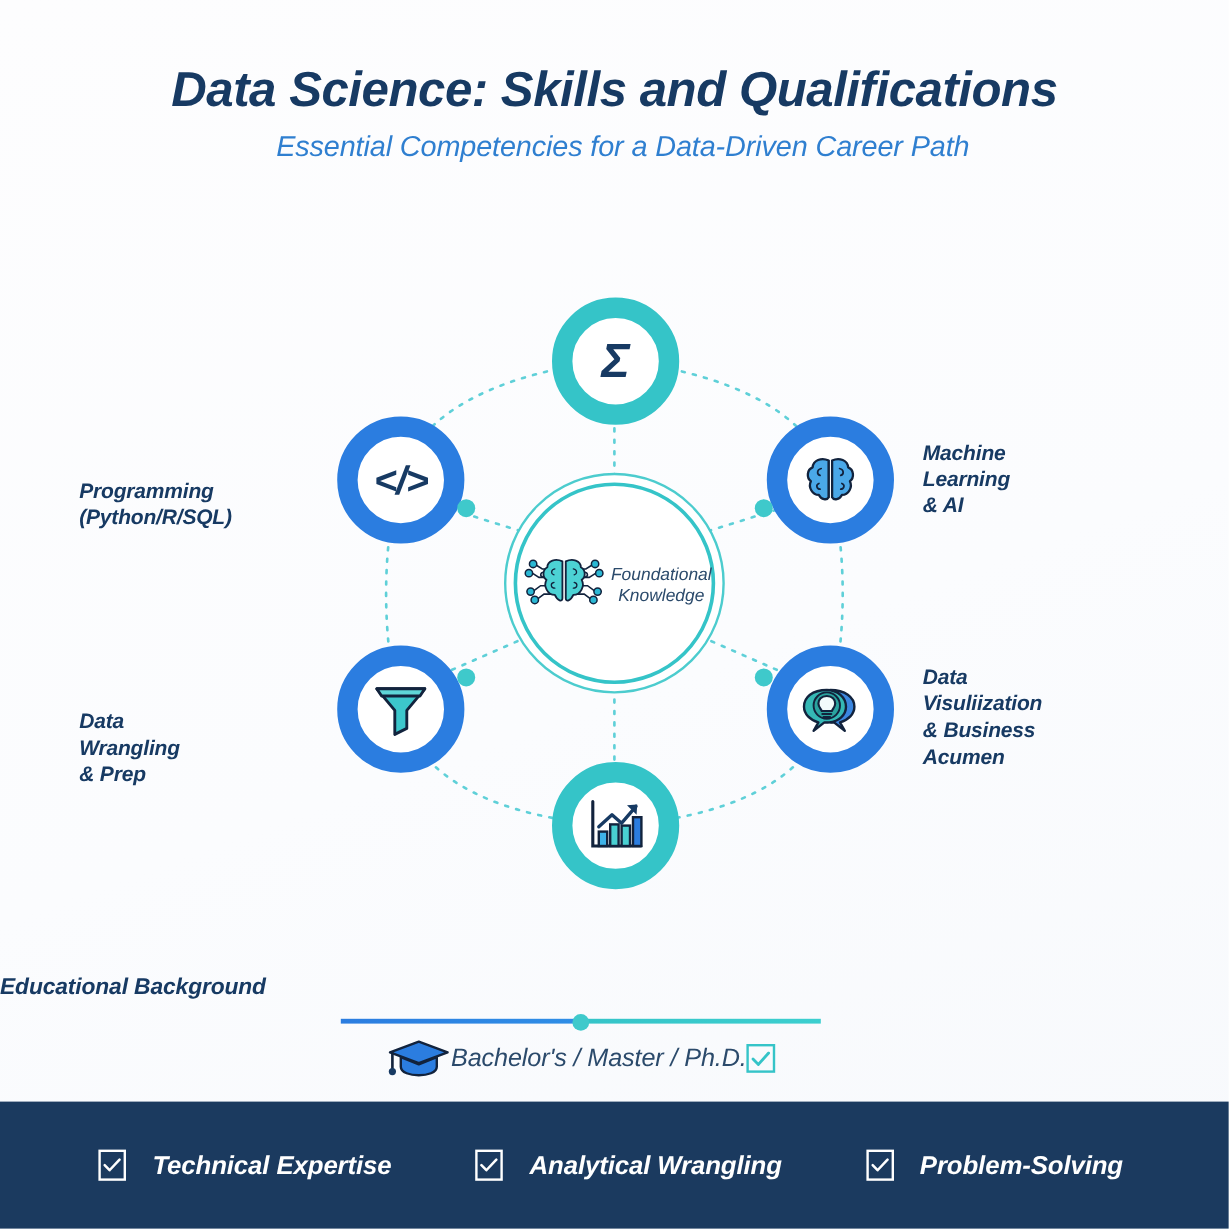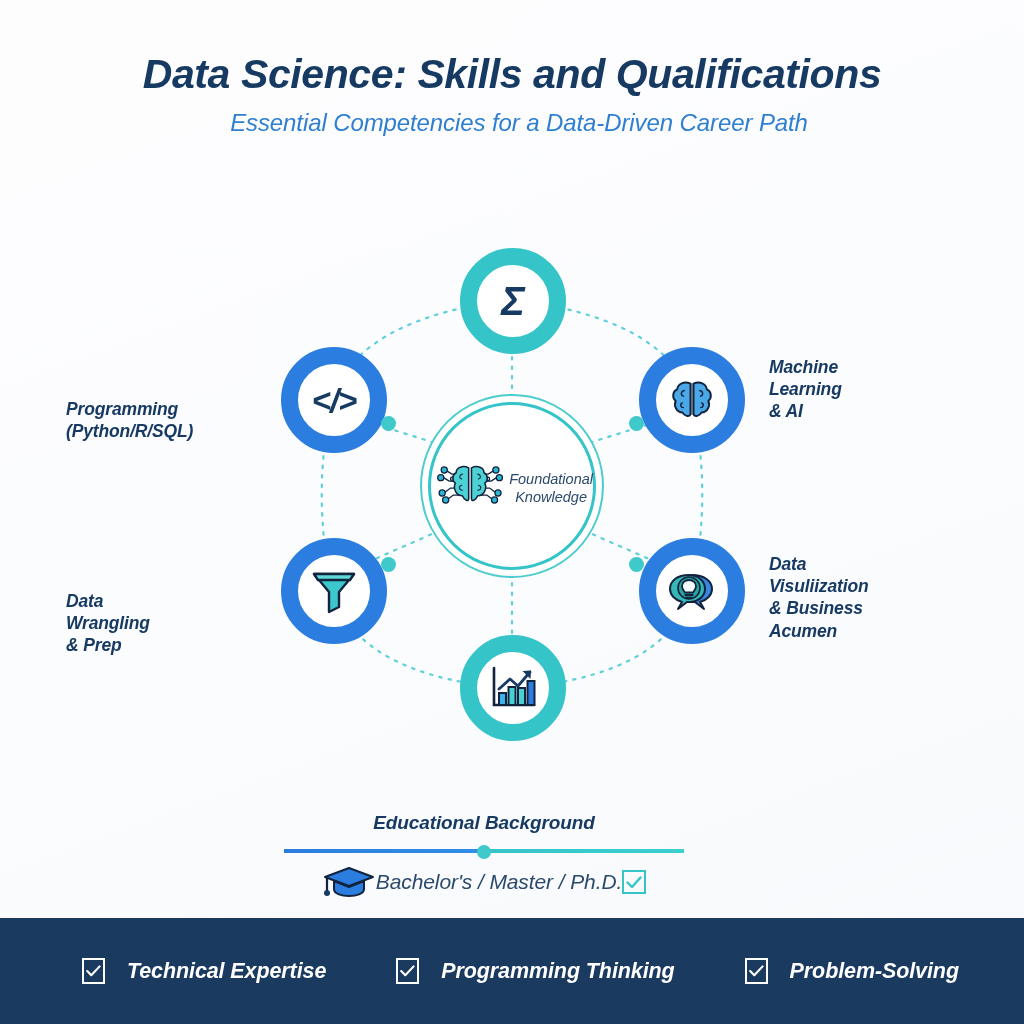--- a/index.html
+++ b/index.html
@@ -57,21 +57,21 @@
     background:#fff;
   }
   #hub-txt{
     font-size:14.5px;color:#2b4a6b;text-align:center;line-height:1.22;
     margin-top:6px;font-weight:400;
   }
   .conn-dot{position:absolute;width:15px;height:15px;border-radius:50%;
             background:#3fc9cb;}
 
   
-  #edu{position:absolute;left:0;top:812px;width:968px;text-align:center;}
+  #edu{position:absolute;left:0;top:812px;width:968px;text-align:left;}
   #edu-title{font-size:19px;font-weight:bold;color:#173a63;letter-spacing:-0.1px;}
   #edu-line-wrap{position:relative;width:400px;margin:11px auto 0 auto;height:12px;}
   #edu-line-a{position:absolute;left:0;top:4px;width:200px;height:3.5px;
     background:linear-gradient(90deg,#2b7de0,#2f8ee6);}
   #edu-line-b{position:absolute;left:200px;top:4px;width:200px;height:3.5px;
     background:linear-gradient(90deg,#35c4c8,#3ccfcf);}
   #edu-dot{position:absolute;left:193px;top:0;width:14px;height:14px;
     border-radius:50%;background:#3fc9cb;}
   #edu-row{display:flex;align-items:center;justify-content:center;margin-top:8px;}
   #edu-text{font-size:21px;color:#2b4a6b;letter-spacing:-0.1px;}
@@ -145,21 +145,21 @@
                    C32 40, 27 41, 25.5 38 Z"></path>
         </g>
         <g stroke="#12233d" stroke-width="1.5" fill="none" stroke-linecap="round">
           <path d="M22.5 6 L22.5 38 M25.5 6 L25.5 38"></path>
           <path d="M16 13 C12 14, 12 18, 15 19 M14 26 C11 27, 12 31, 15 31"></path>
           <path d="M32 13 C36 14, 36 18, 33 19 M34 26 C37 27, 36 31, 33 31"></path>
         </g>
       </svg>
     </div>
     <div class="conn-dot" style="left:629px;top:226px;"></div>
-    <div class="node-lbl lbl-l" style="left:769px;top:166px;width:200px;">
+    <div class="node-lbl lbl-l" style="left:769px;top:176px;width:200px;">
       <div>Machine</div>
       <div>Learning</div>
       <div>&amp; AI</div>
     </div>
 
     <div class="node ring-blue" style="left:281px;top:348px;width:106px;height:106px;">
       <svg width="50" height="48" viewBox="0 0 50 48">
         <path d="M5 7 H45 L30 25 V40 L20 45 V25 Z" fill="#3cc7cc" stroke="#12233d" stroke-width="2.4" stroke-linejoin="round"></path>
         <path d="M5 7 H45 L41 13 H9 Z" fill="#5fd6d8" stroke="#12233d" stroke-width="2.4" stroke-linejoin="round"></path>
       </svg>
@@ -273,21 +273,21 @@
         </span>
         <span class="f-lbl">Technical Expertise</span>
       </div>
 
       <div class="f-item">
         <span class="f-box">
           <svg width="15" height="12" viewBox="0 0 15 12">
             <path d="M1.2 6 L5.3 10.2 L13.6 1.4" stroke="#ffffff" stroke-width="2.1" fill="none" stroke-linecap="round" stroke-linejoin="round"></path>
           </svg>
         </span>
-        <span class="f-lbl">Programming Thinking</span>
+        <span class="f-lbl">Analytical Wrangling</span>
       </div>
 
       <div class="f-item">
         <span class="f-box">
           <svg width="15" height="12" viewBox="0 0 15 12">
             <path d="M1.2 6 L5.3 10.2 L13.6 1.4" stroke="#ffffff" stroke-width="2.1" fill="none" stroke-linecap="round" stroke-linejoin="round"></path>
           </svg>
         </span>
         <span class="f-lbl">Problem-Solving</span>
       </div>

